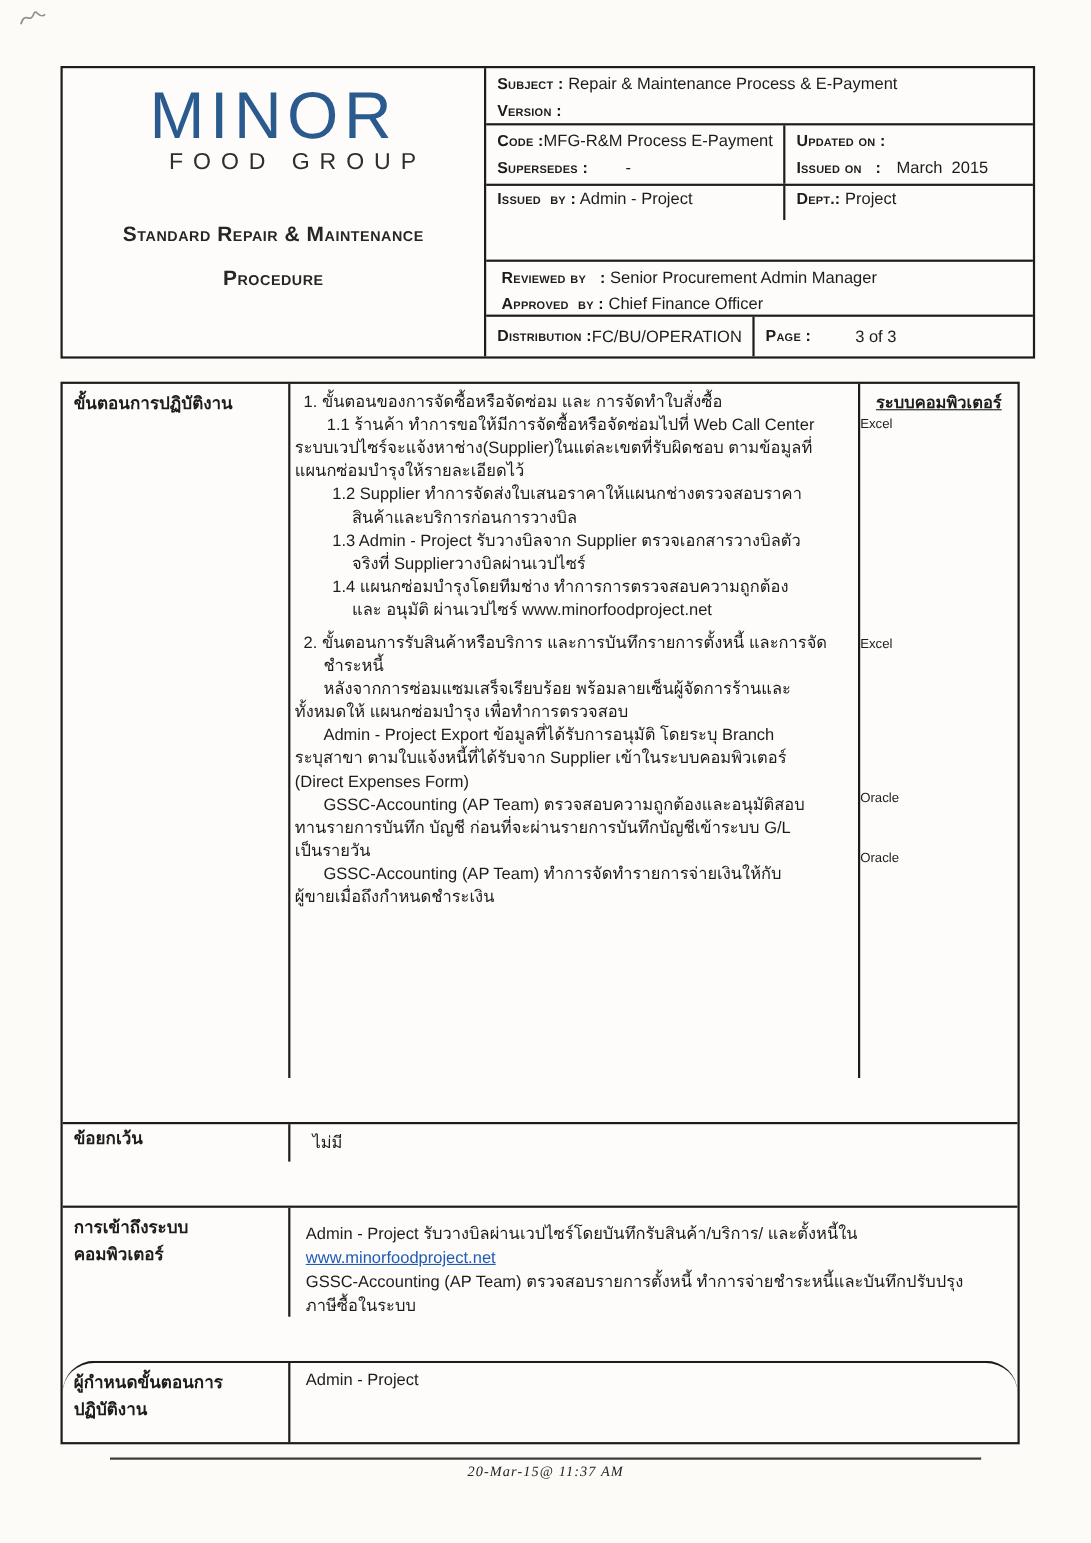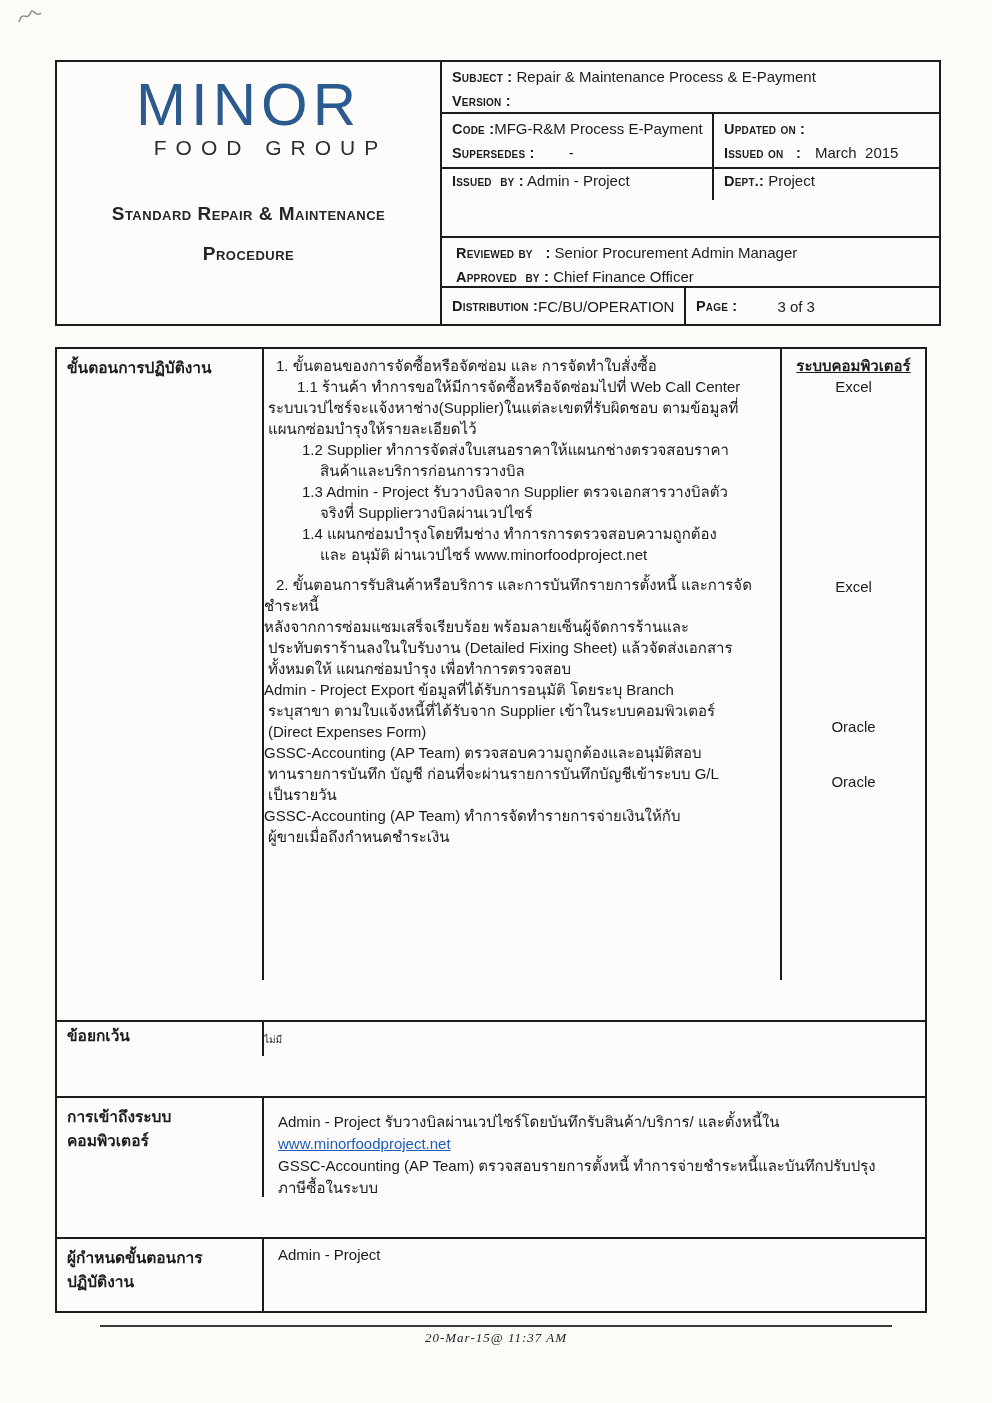--- a/index.html
+++ b/index.html
@@ -42,37 +42,37 @@
   
   .tbl { position:absolute; left:55px; top:347px; width:872px;
          border:2px solid #1c1c1c; background:#fdfcfa; }
   .trow { display:flex; }
   .trow + .trow { border-top:2px solid #1c1c1c;margin-top:40px; }
   .c1 { width:207px; flex:0 0 auto; border-right:2px solid #1c1c1c; padding:7px 10px; }
   .th { font-weight:700; font-size:15.5px; line-height:24px; }
   .r1 { height:631px; }
   .r2 { height:36px; }
   .r3 { height:101px; }
-  .r4 { height:74px; }
+  .r4 { height:74px;border-radius:29px; }
   .c2 { width:518px; flex:0 0 auto; border-right:2px solid #1c1c1c;
         position:relative; padding-top:6px; overflow:hidden; }
   .c3 { flex:1; position:relative; }
   .c2w { flex:1; overflow:hidden; }
   .ln { height:21px; line-height:21px; font-size:15px; white-space:nowrap; }
   .inum { padding-left:12px; }
   .i0 { padding-left:4px; }
   .i1 { padding-left:33px; }
   .i2 { padding-left:38px; }
   .i3 { padding-left:56px; }
-  .ip { }
+  .ip { padding-left:30px; }
   .gapln { height:9px; }
   .sys-h { margin-top:5px; text-align:center; font-weight:700; font-size:15px;
            text-decoration:underline; }
-  .sys { position:absolute; left:0; right:0; text-align:center; font-size:15px; }
-  .r2 .c2w { display:flex; align-items:center; padding-left:0; font-size:10px; }
+  .sys { position:absolute; left:0; right:0; text-align:left; font-size:12px; }
+  .r2 .c2w { display:flex; align-items:center; padding-left:20px; font-size:15px; }
   .r2 .c1 { display:flex; align-items:center; padding-top:0; }
   .r3 .c2w { padding:13px 0 0 14px; }
   .ln3 { height:22px; line-height:22px; font-size:15px; white-space:nowrap; }
   .link { color:#1f5bb5; text-decoration:underline; cursor:pointer; }
   .r4 .c2w { padding:7px 0 0 14px; font-size:15px; }
 
   
   .footer-rule { position:absolute; left:100px; right:100px; top:1325px;
                  border-top:2px solid #3a3a3a; }
   .footer-text { position:absolute; left:100px; right:100px; top:1330px;
@@ -173,21 +173,20 @@
         <div class="ln i2">1.2   Supplier ทำการจัดส่งใบเสนอราคาให้แผนกช่างตรวจสอบราคา</div>
         <div class="ln i3">สินค้าและบริการก่อนการวางบิล</div>
         <div class="ln i2">1.3   Admin - Project รับวางบิลจาก Supplier ตรวจเอกสารวางบิลตัว</div>
         <div class="ln i3">จริงที่ Supplierวางบิลผ่านเวปไซร์</div>
         <div class="ln i2">1.4   แผนกซ่อมบำรุงโดยทีมช่าง  ทำการการตรวจสอบความถูกต้อง</div>
         <div class="ln i3">และ อนุมัติ ผ่านเวปไซร์ www.minorfoodproject.net</div>
         <div class="gapln"></div>
         <div class="ln inum">2.  ขั้นตอนการรับสินค้าหรือบริการ และการบันทึกรายการตั้งหนี้ และการจัด</div>
         <div class="ln ip">ชำระหนี้</div>
         <div class="ln ip">หลังจากการซ่อมแซมเสร็จเรียบร้อย พร้อมลายเซ็นผู้จัดการร้านและ</div>
-        <div class="ln i0">ประทับตราร้านลงในใบรับงาน (Detailed Fixing Sheet) แล้วจัดส่งเอกสาร</div>
         <div class="ln i0">ทั้งหมดให้ แผนกซ่อมบำรุง เพื่อทำการตรวจสอบ</div>
         <div class="ln ip">Admin - Project  Export ข้อมูลที่ได้รับการอนุมัติ โดยระบุ Branch</div>
         <div class="ln i0">ระบุสาขา ตามใบแจ้งหนี้ที่ได้รับจาก Supplier เข้าในระบบคอมพิวเตอร์</div>
         <div class="ln i0">(Direct Expenses Form)</div>
         <div class="ln ip">GSSC-Accounting (AP Team) ตรวจสอบความถูกต้องและอนุมัติสอบ</div>
         <div class="ln i0">ทานรายการบันทึก บัญชี ก่อนที่จะผ่านรายการบันทึกบัญชีเข้าระบบ G/L</div>
         <div class="ln i0">เป็นรายวัน</div>
         <div class="ln ip">GSSC-Accounting (AP Team) ทำการจัดทำรายการจ่ายเงินให้กับ</div>
         <div class="ln i0">ผู้ขายเมื่อถึงกำหนดชำระเงิน</div>
       </div>

